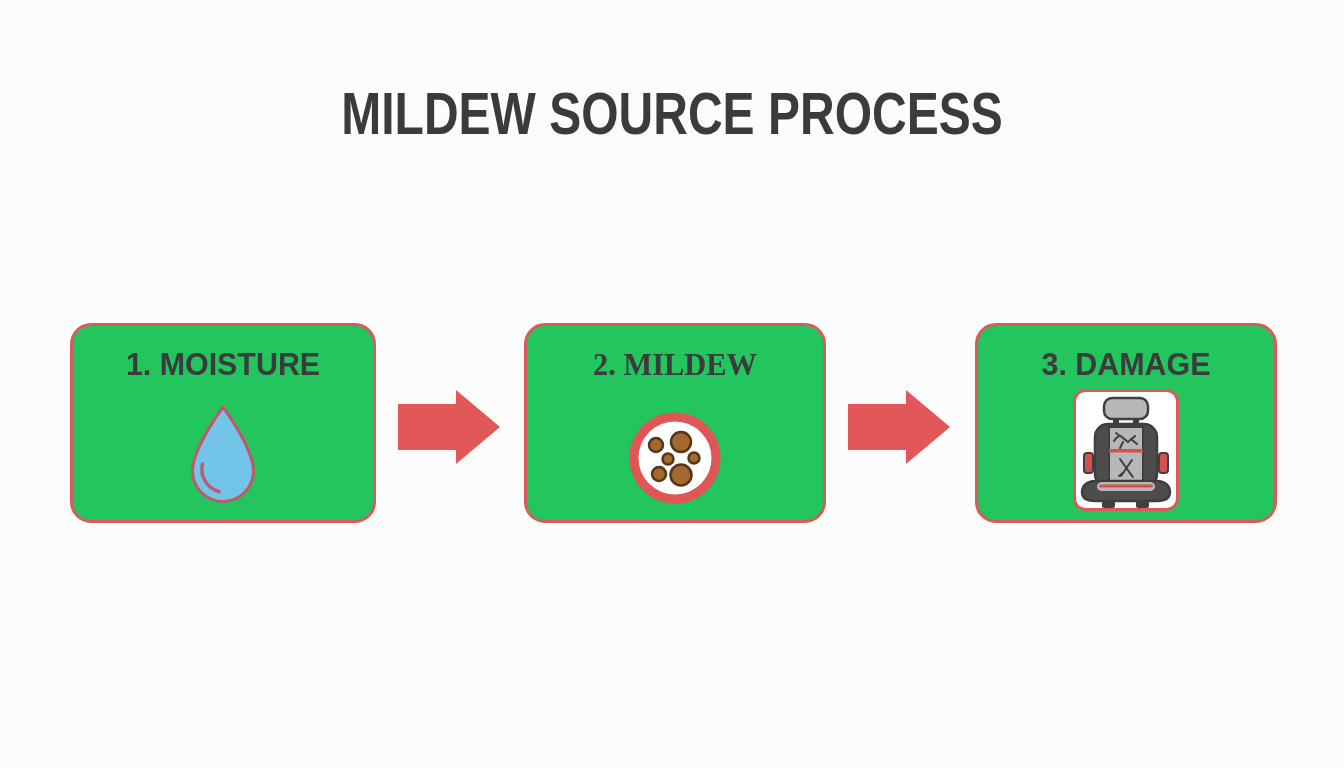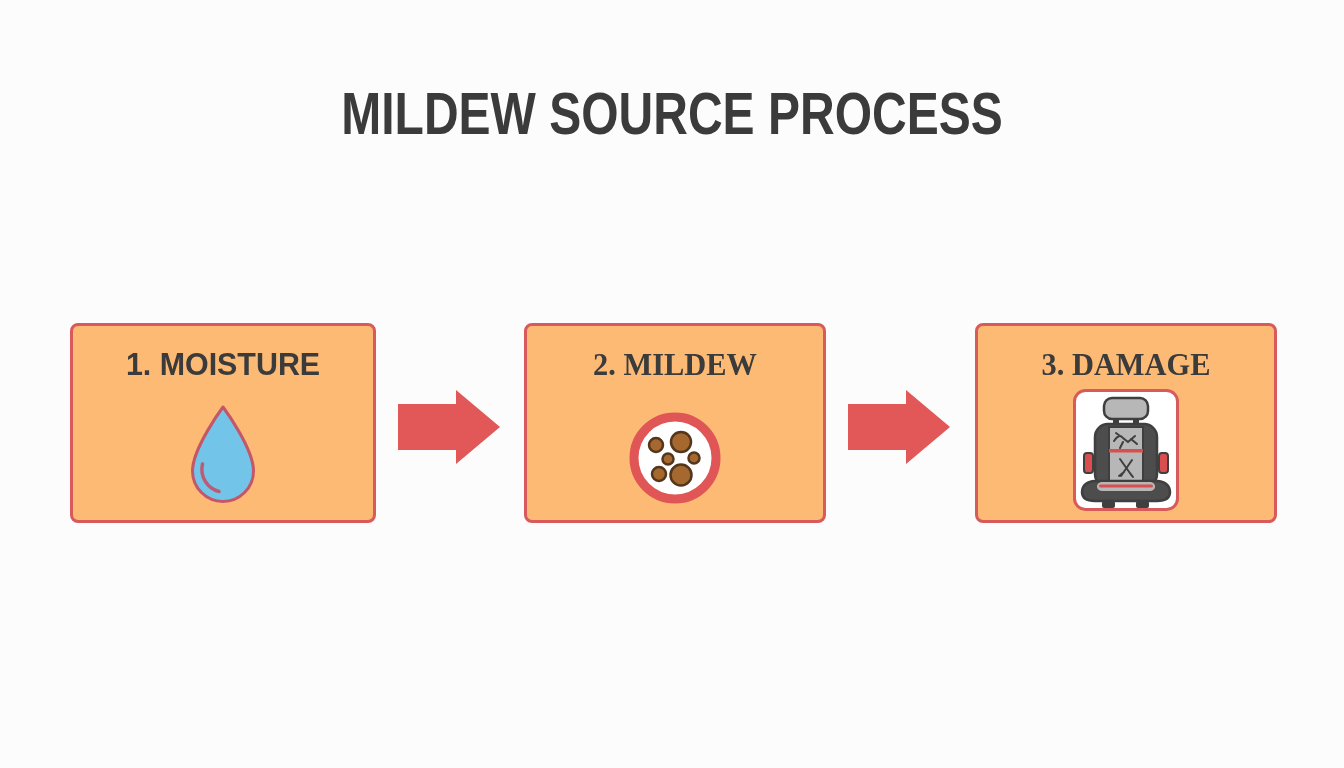--- a/index.html
+++ b/index.html
@@ -27,27 +27,27 @@
     color: #3B3B3B;
     letter-spacing: 0px;
     transform: scaleX(0.80);
     transform-origin: 50% 50%;
     white-space: nowrap;
   }
   .step-card {
     position: absolute;
     top: 323px;
     height: 200px;
-    background: #fdba74;
+    background: #22c55e;
     border: 3px solid #D85A5A;
-    border-radius: 8px;
+    border-radius: 21px;
   }
   .card-1 { left: 70px;  width: 306px; }
   .card-2 { left: 524px; width: 302px; font-family: Liberation Serif, serif; }
-  .card-3 { left: 975px; width: 302px; font-family: Liberation Serif, serif; }
+  .card-3 { left: 975px; width: 302px; }
   .step-label {
     position: absolute;
     top: 20px;
     left: 0;
     right: 0;
     text-align: center;
     font-weight: 700;
     font-size: 32px;
     line-height: 36px;
     color: #3B3B3B;

